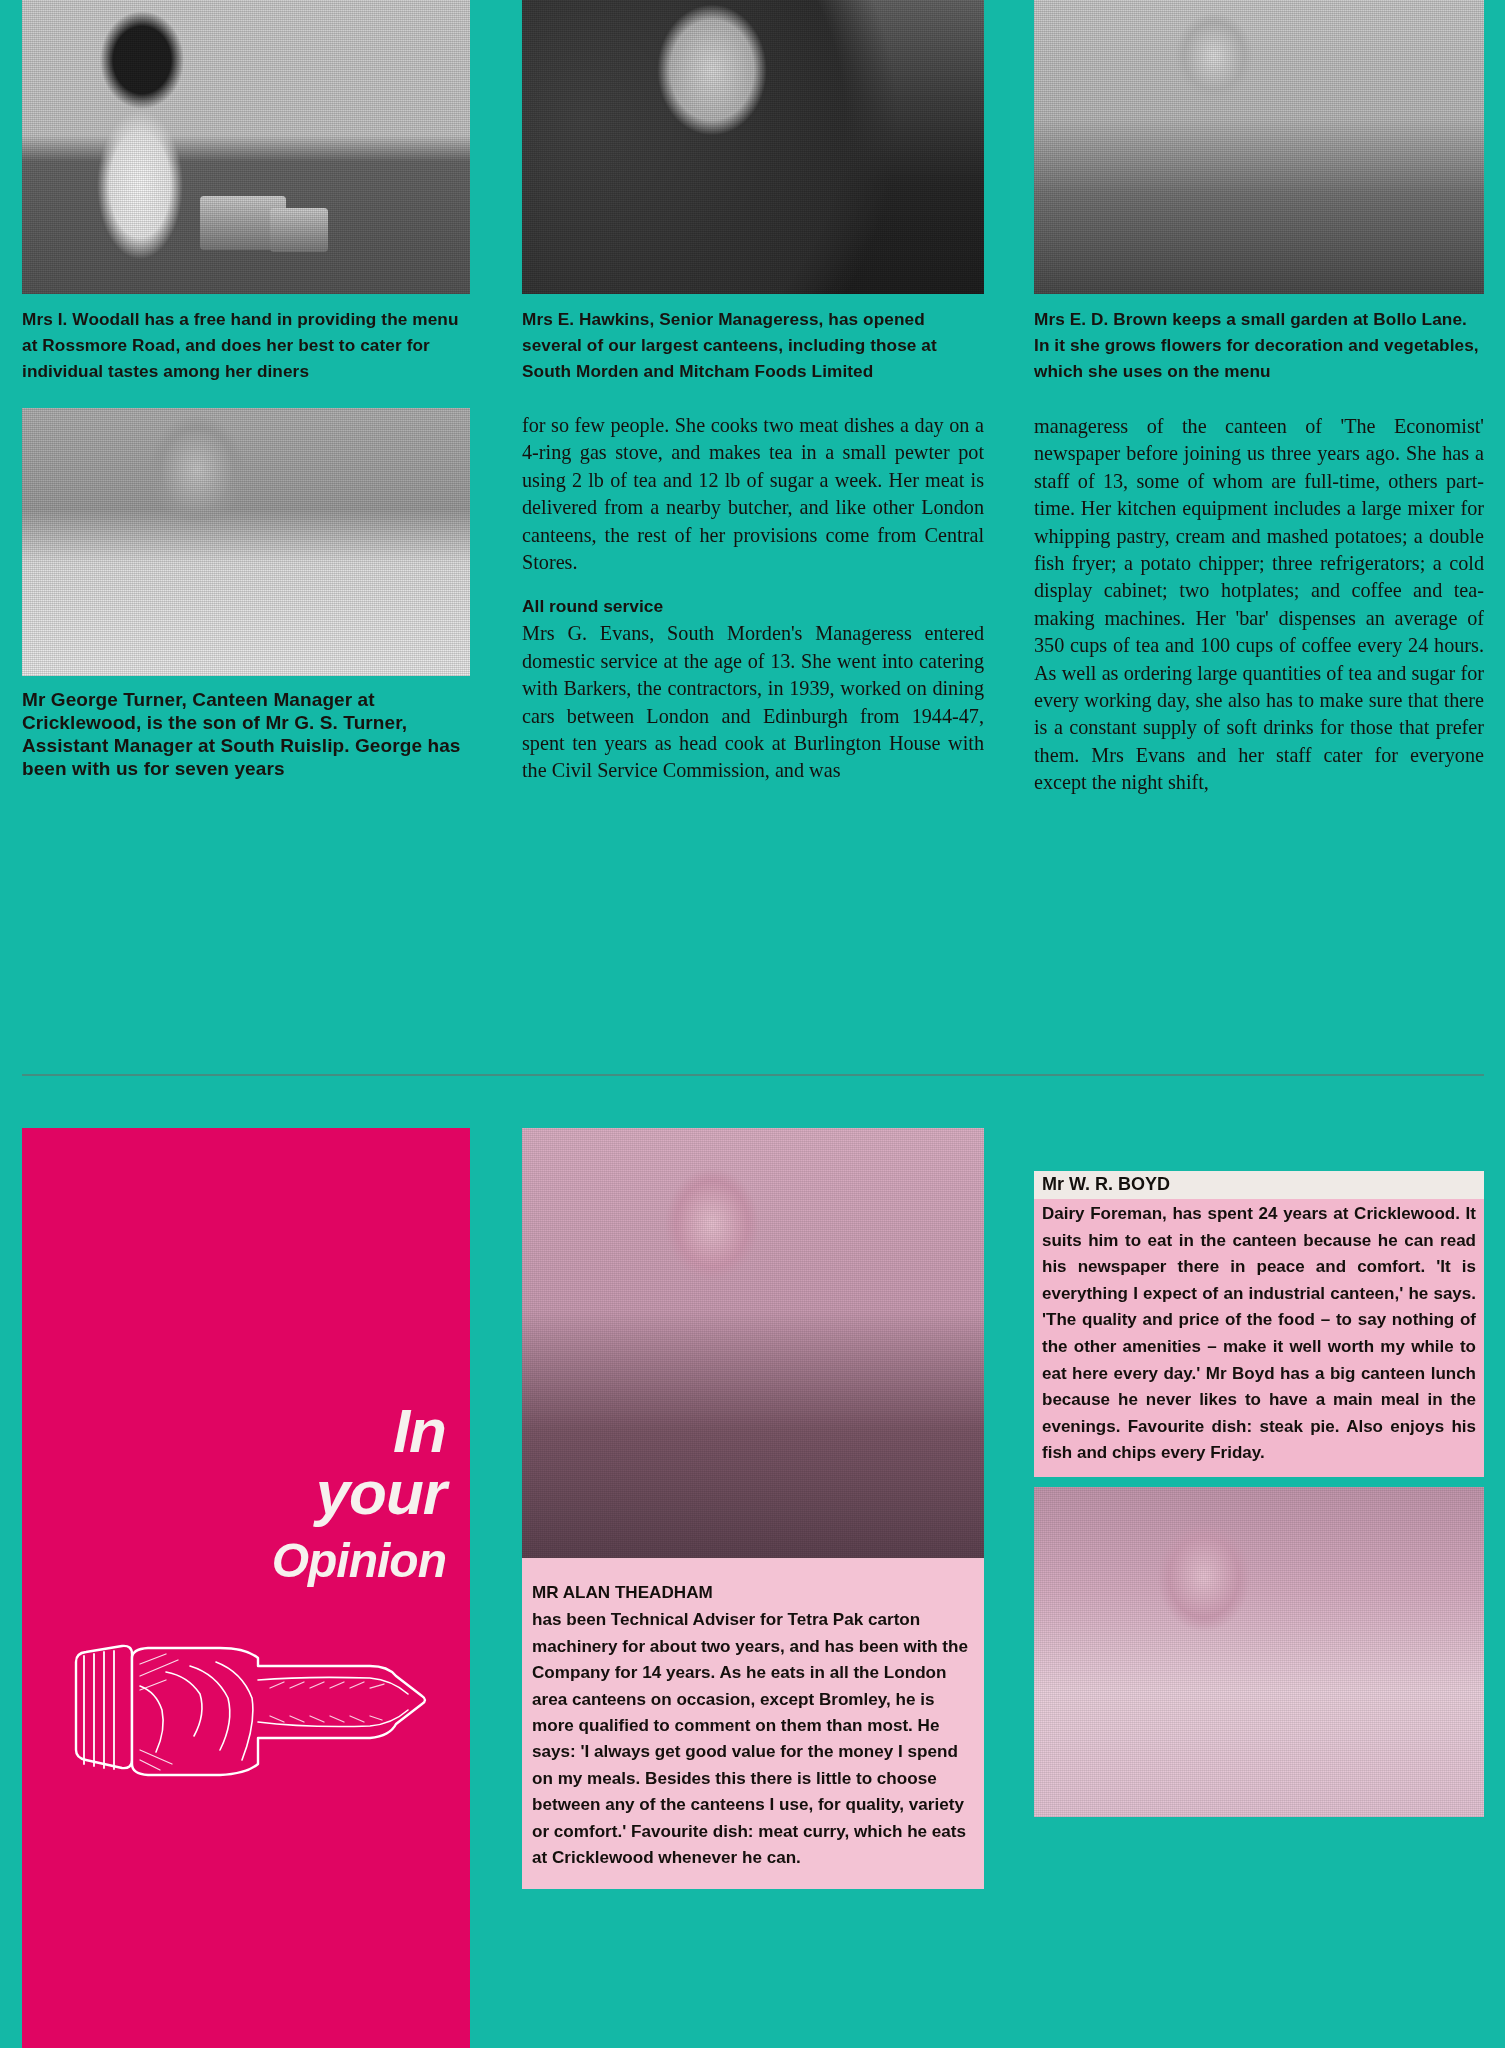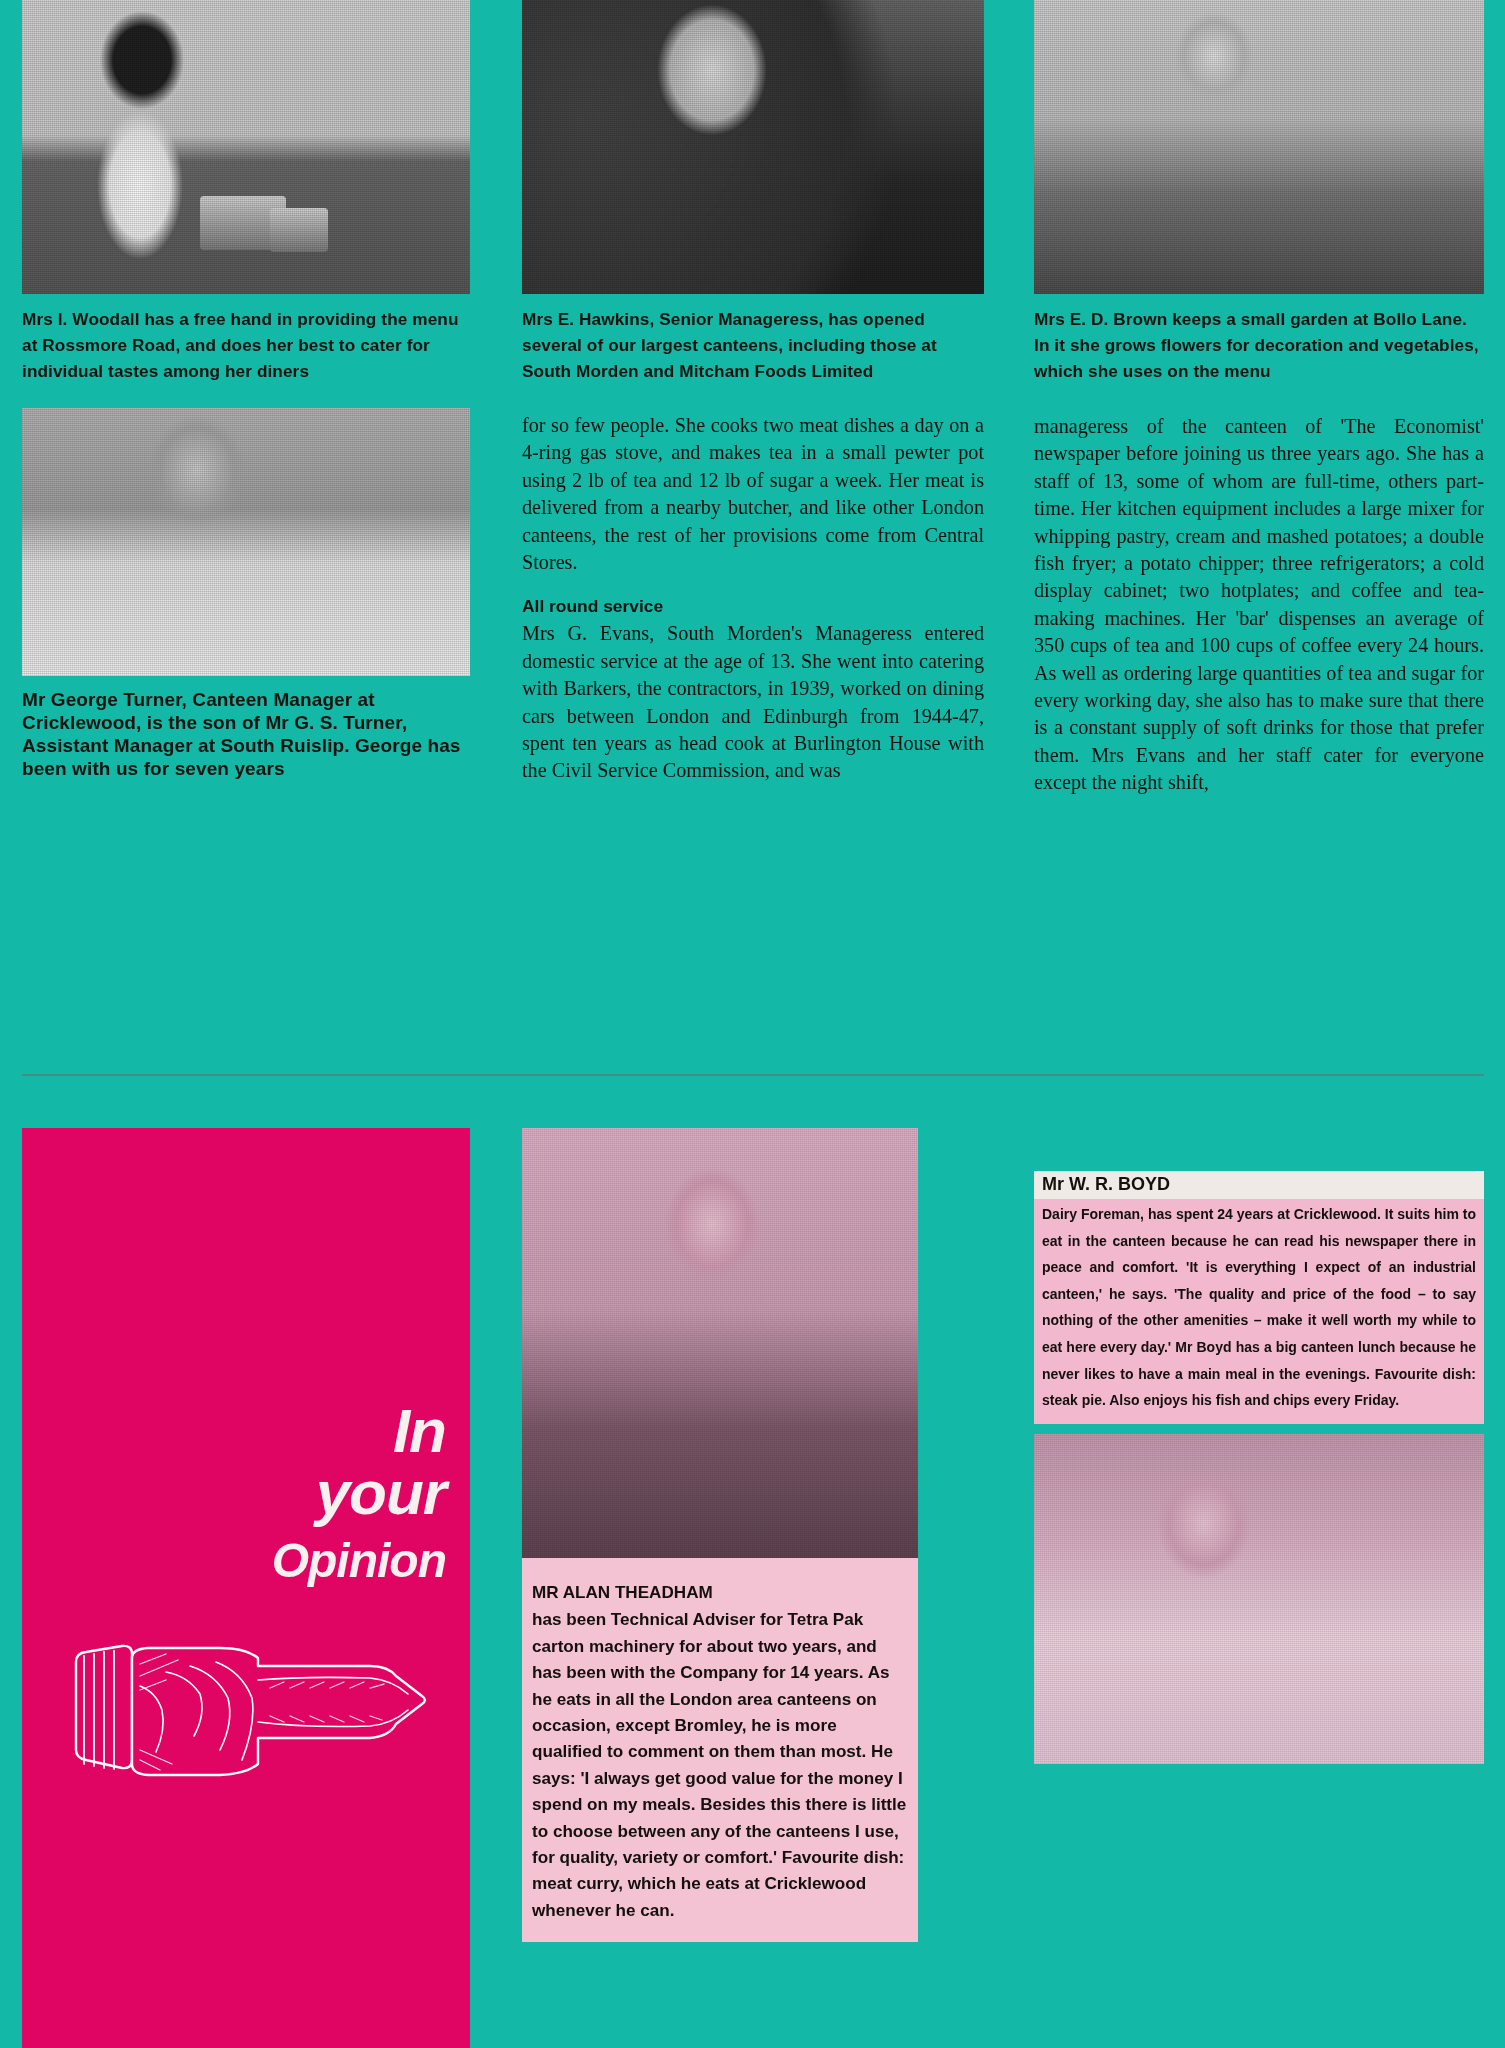--- a/index.html
+++ b/index.html
@@ -142,21 +142,21 @@
   }
   .inyour .l1{font-size:62px;line-height:62px;display:block;}
   .inyour .l2{font-size:62px;line-height:62px;display:block;}
   .inyour .l3{font-size:48px;line-height:74px;display:block;}
 
   .hand{
     position:absolute;left:48px;top:490px;width:360px;height:165px;
   }
 
   
-  .mid-bottom{position:absolute;left:500px;top:0;width:396px;}
+  .mid-bottom{position:absolute;left:500px;top:0;width:462px;}
   .pink-cap-block{
     background:#f3c3d4;
     padding:22px 0 18px 0;
   }
   .pinktext{
     font-family:"Liberation Sans", sans-serif;
     font-weight:bold;
     font-size:17.1px;
     line-height:26.4px;
     color:#14100d;
@@ -167,21 +167,21 @@
   
   .right-bottom{position:absolute;left:1012px;top:0;width:450px;}
   .boyd-name{
     font-family:"Liberation Sans", sans-serif;
     font-weight:bold;font-size:18px;line-height:26px;
     color:#14100d;background:#efeae6;padding:0 0 2px 8px;margin-top:43px;
   }
   .boyd-body{
     background:#f2b8cd;
     font-family:"Liberation Sans", sans-serif;
-    font-weight:bold;font-size:14px;line-height:26.6px;
+    font-weight:bold;font-size:17px;line-height:26.6px;
     color:#14100d;
     padding:2px 8px 10px 8px;
     text-align:justify;
   }
   .spacer-10{height:10px;}
 </style>
 </head>
 <body>
 
 <div class="page">

